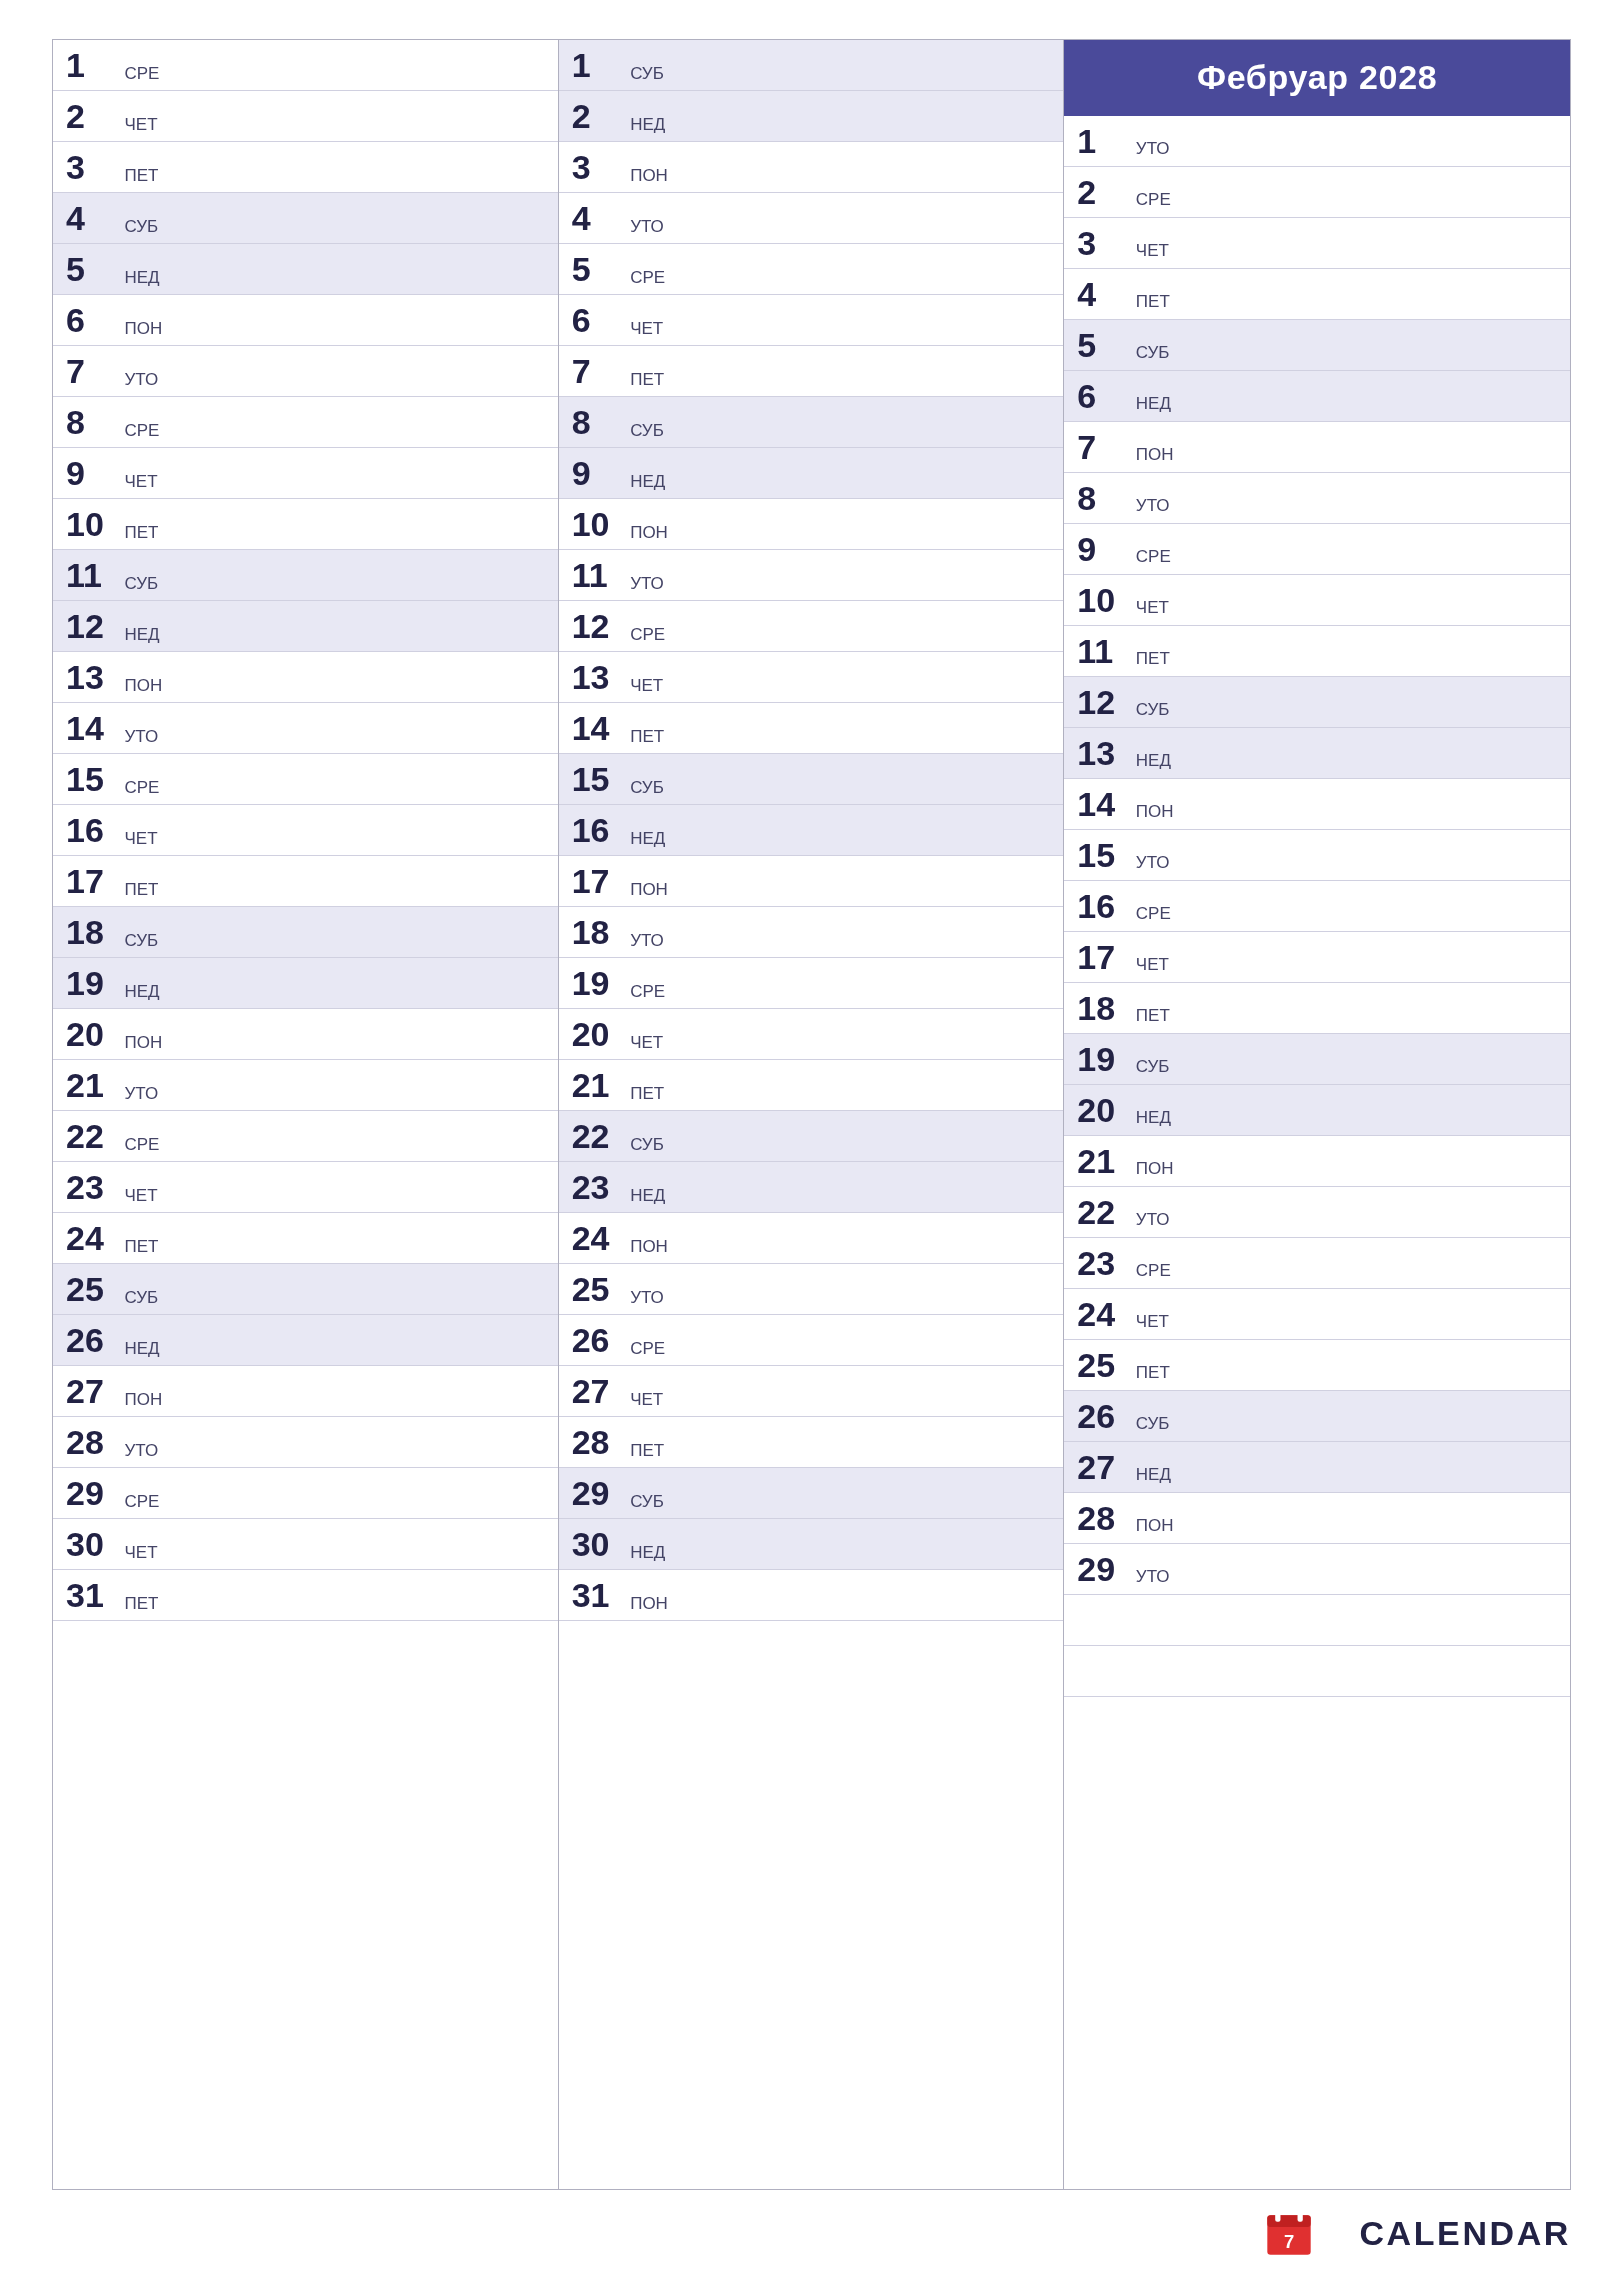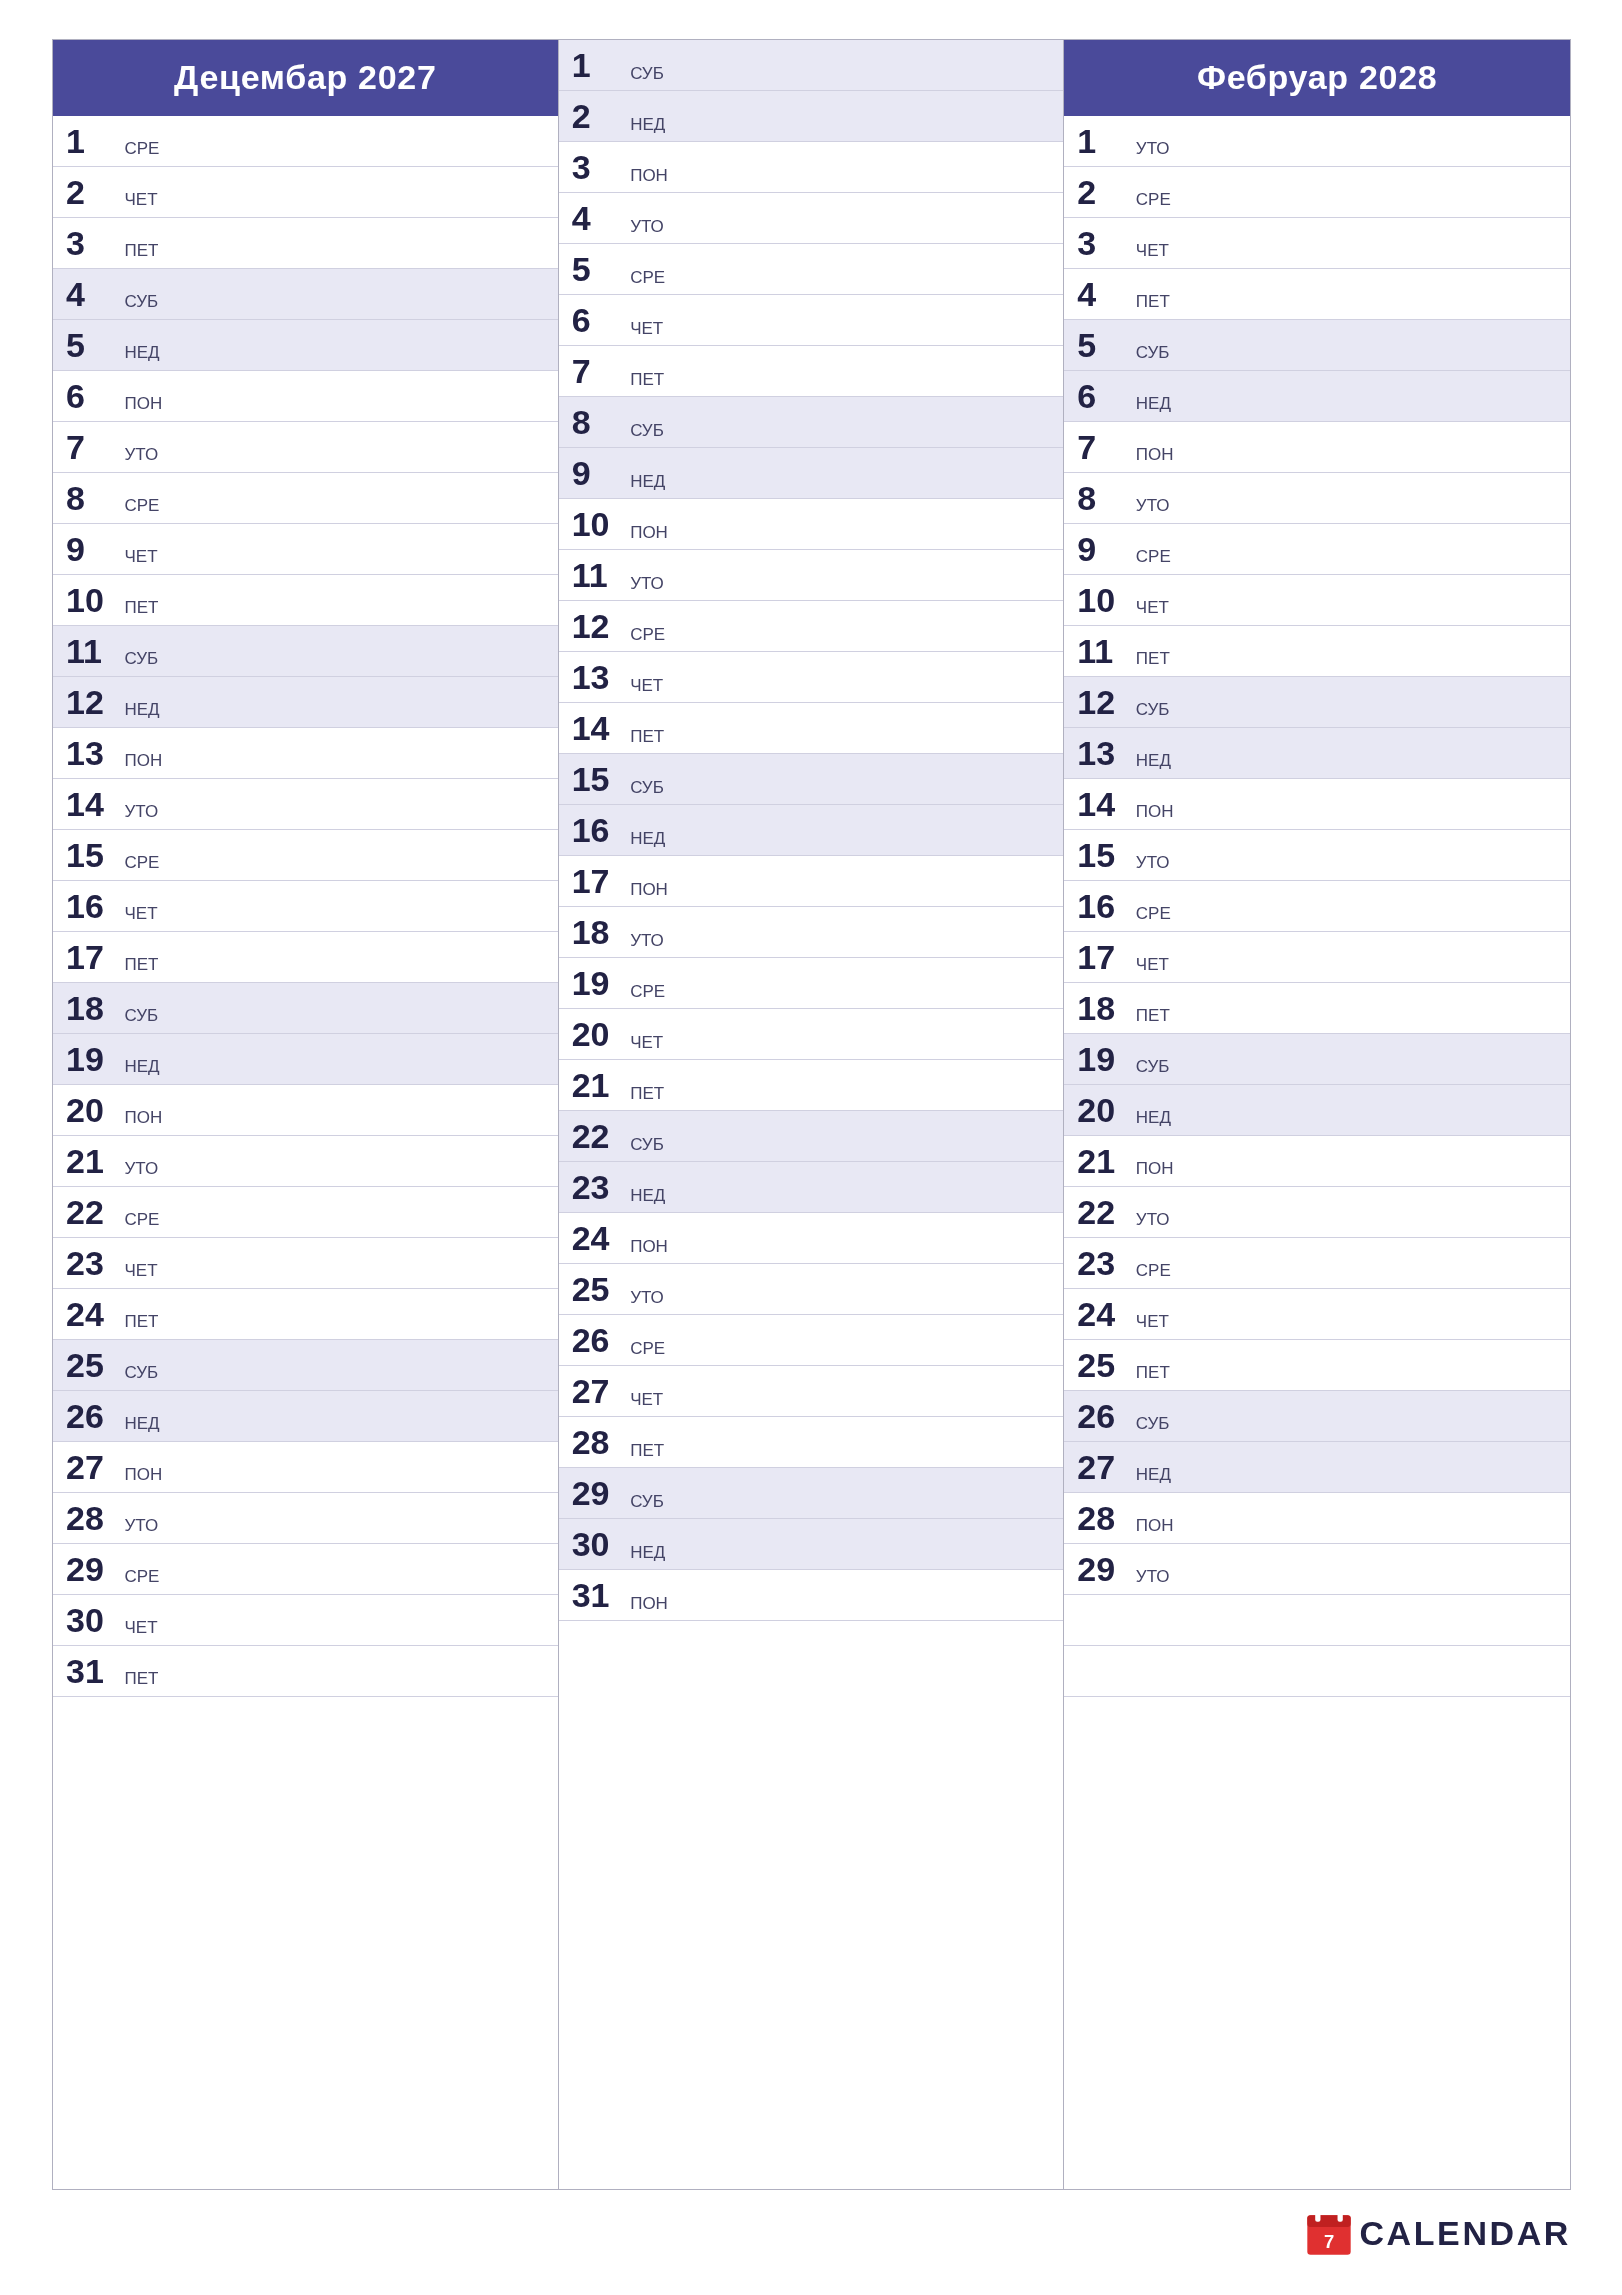--- a/index.html
+++ b/index.html
@@ -84,29 +84,29 @@
     }
     .logo-icon {
       width: 46px;
       height: 46px;
     }
     .logo-text {
       font-size: 34px;
       font-weight: bold;
       color: #222244;
       letter-spacing: 2.6px;
+      margin-left: 40px;
     }
   </style>
 </head>
 <body>
 
 <div class="page">
   <div class="calendar-grid" id="calendar-grid">
   <div class="month-column">
-        <div class="month-header">Децембар 2027</div>
         <div class="day-row">
           <span class="day-number">1</span>
           <span class="day-name">СРЕ</span>
         </div>
         <div class="day-row">
           <span class="day-number">2</span>
           <span class="day-name">ЧЕТ</span>
         </div>
         <div class="day-row">
           <span class="day-number">3</span>

